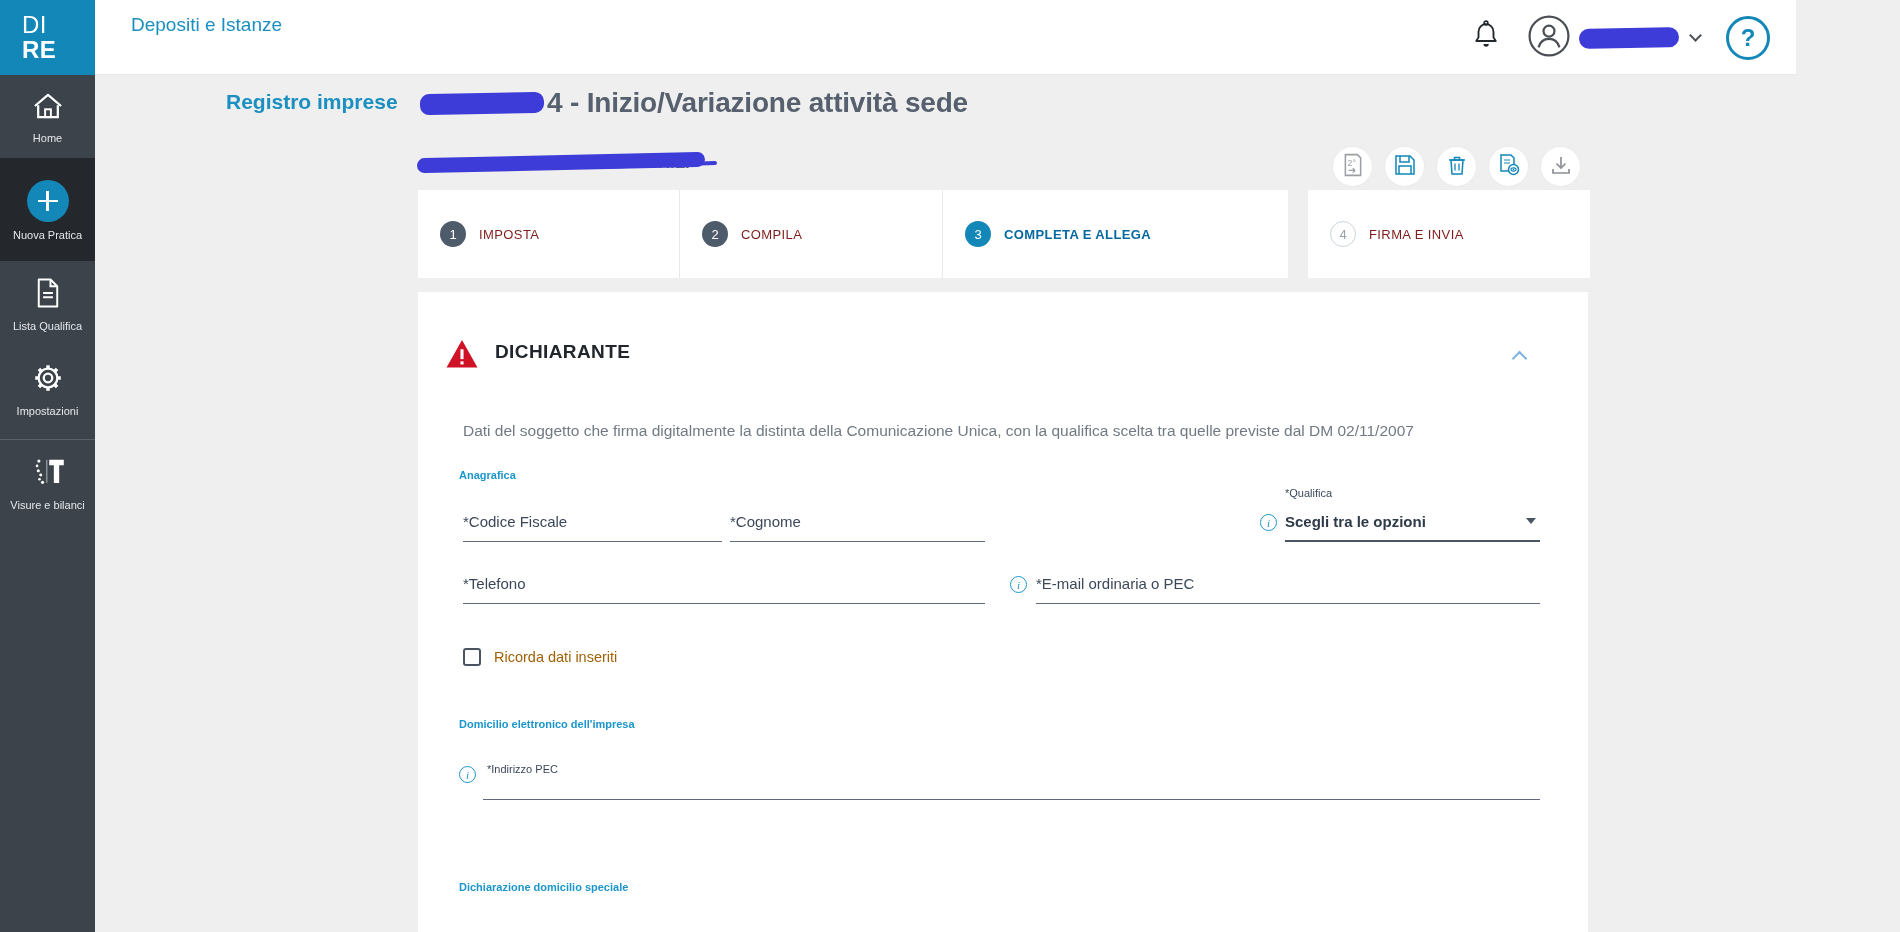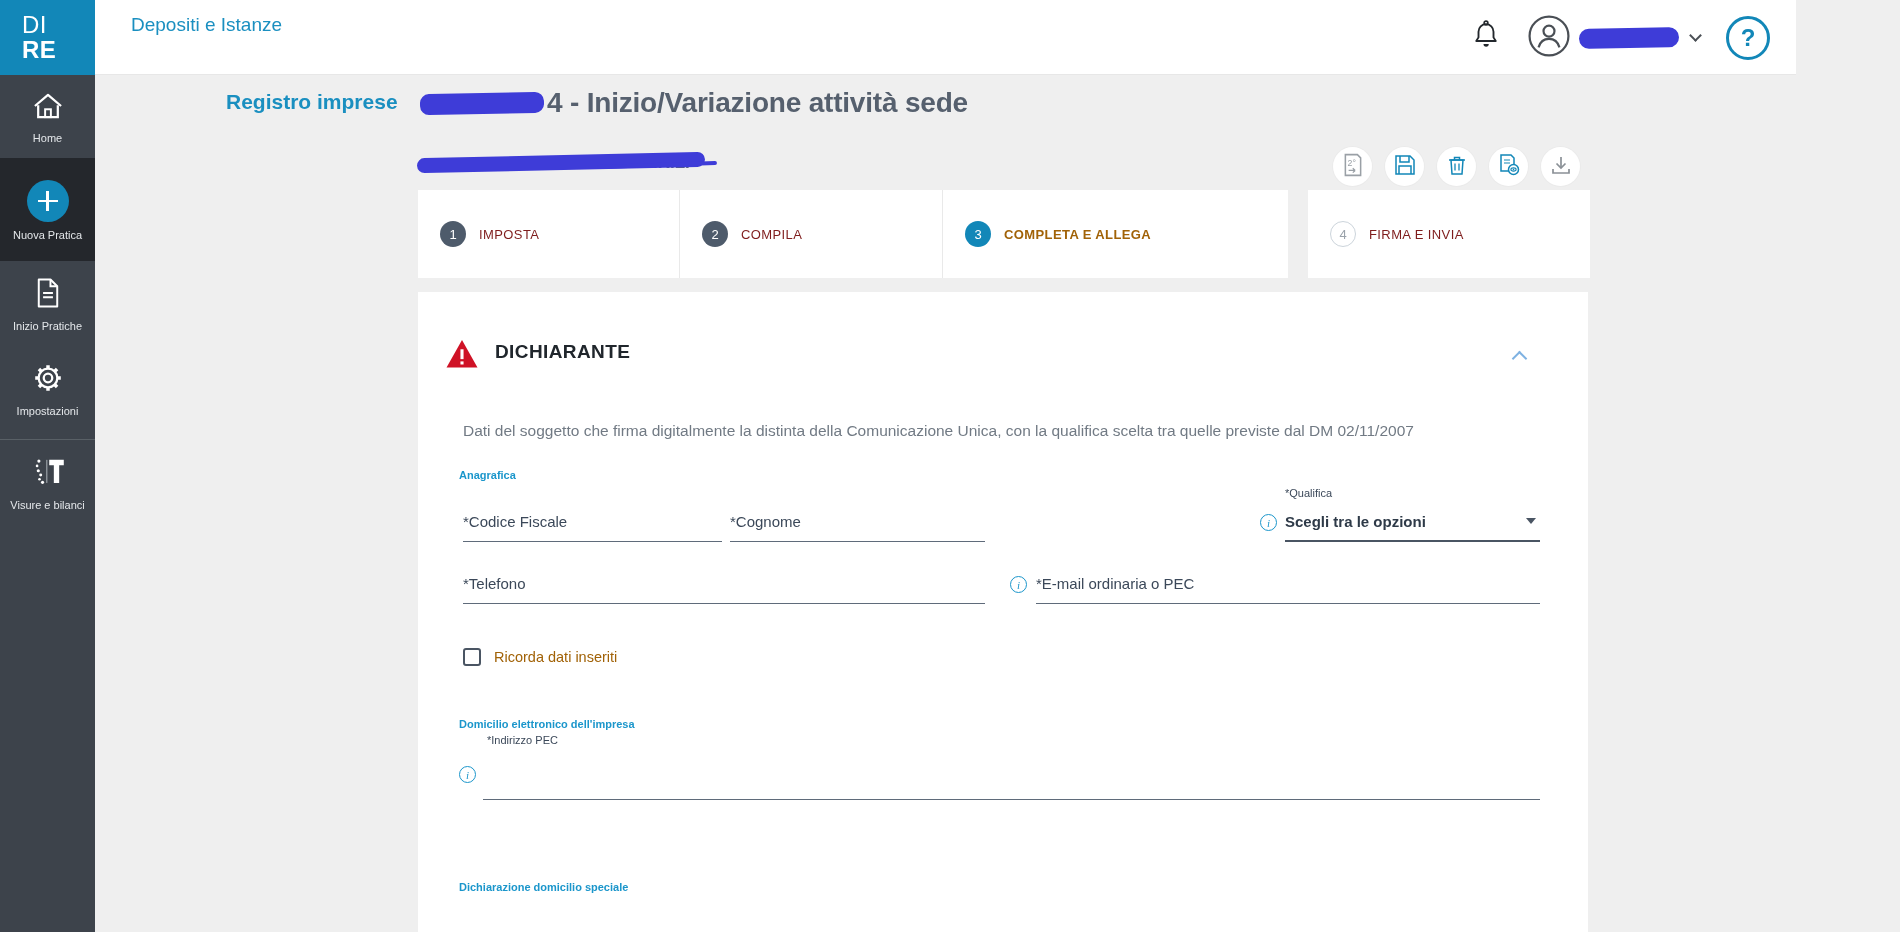--- a/index.html
+++ b/index.html
@@ -72,21 +72,21 @@
   .step-cell { display:flex; align-items:center; gap:13px; padding-left:22px; cursor:pointer; }
   .card-a .step-cell { border-right:1px solid #e9e9e9; }
   .card-a .step-cell:last-child { border-right:none; }
   .c1 { width:262px; } .c2 { width:263px; } .c3 { width:345px; } .c4 { width:282px; }
   .step-num { width:26px; height:26px; border-radius:50%; display:flex; align-items:center;
               justify-content:center; font-size:13px; flex:none; }
   .done .step-num   { background:#4e5b6b; color:#fff; }
   .active-step .step-num { background:#1287b8; color:#fff; }
   .todo .step-num   { background:#fff; color:#9aa2aa; border:1px solid #ccd4db; }
   .step-lbl { font-size:13px; letter-spacing:.4px; color:#7f1d1d; }
-  .active-step .step-lbl { color:#a16207; font-weight:bold; }
+  .active-step .step-lbl { color:#0369a1; font-weight:bold; }
 
   
   .panel { position:absolute; left:323px; top:217px; width:1170px; height:640px; background:#fff; }
   .warn-tri { position:absolute; left:27px; top:46px; }
   .panel-title { position:absolute; left:77px; top:49px; font-size:19px; font-weight:bold;
                  color:#20262c; letter-spacing:.4px; }
   .collapse { position:absolute; left:1096px; top:60px; width:13px; height:13px; border:none;
               background:none; cursor:pointer; }
   .collapse span { display:block; width:11px; height:11px; border-left:2px solid #7fb2e2;
                    border-top:2px solid #7fb2e2; transform:rotate(45deg); }
@@ -103,21 +103,21 @@
   .fld input::placeholder { color:#3b4859; opacity:1; }
   .row1 { top:210px; } .row2 { top:272px; }
   .f-cf  { left:45px;  width:259px; }
   .f-cog { left:312px; width:255px; }
   .f-nom { left:580px; width:255px; }
   .f-tel { left:45px;  width:522px; }
   .f-mail{ left:618px; width:504px; }
 
   .small-lbl { position:absolute; font-size:11px; color:#3b4859; }
   .lbl-qualifica { left:867px; top:195px; }
-  .lbl-pec { left:69px; top:442px; }
+  .lbl-pec { left:69px; top:471px; }
 
   .info-ic { position:absolute; width:17px; height:17px; border:1.5px solid #1b96cb;
              border-radius:50%; color:#1b96cb; font-size:11px; font-style:italic;
              font-family:"Liberation Serif", serif; display:flex; align-items:center;
              justify-content:center; cursor:pointer; background:#fff; }
   .i-qualifica { left:842px; top:222px; }
   .i-mail { left:592px; top:284px; }
   .i-pec  { left:41px; top:474px; }
 
   .select { position:absolute; left:867px; top:210px; width:255px; height:40px;
@@ -196,21 +196,21 @@
       <span class="lbl">Nuova Pratica</span>
     </div>
     <div class="side-item">
       <span>
         <svg width="28" height="32" viewBox="0 0 22 26">
           <path d="M3.5 2 H13 L18.5 7.5 V24 H3.5 Z" fill="none" stroke="#fff" stroke-width="1.6" stroke-linejoin="round"></path>
           <path d="M13 2 V7.5 H18.5" fill="none" stroke="#fff" stroke-width="1.6"></path>
           <path d="M7 13 H15 M7 16.5 H15" stroke="#fff" stroke-width="1.6"></path>
         </svg>
       </span>
-      <span class="lbl">Inizio Pratiche</span>
+      <span class="lbl">Lista Qualifica</span>
     </div>
     <div class="side-item">
       <span>
         <svg width="32" height="32" viewBox="0 0 24 24">
           <circle cx="12" cy="12" r="3.2" fill="none" stroke="#fff" stroke-width="1.7"></circle>
           <circle cx="12" cy="12" r="7" fill="none" stroke="#fff" stroke-width="1.7"></circle>
           <g stroke="#fff" stroke-width="2.6">
             <path d="M19 12h2.6M5 12H2.4M12 5V2.4M12 19v2.6"></path>
             <path d="M16.95 7.05l1.84-1.84M7.05 16.95l-1.84 1.84M16.95 16.95l1.84 1.84M7.05 7.05L5.21 5.21"></path>
           </g>

